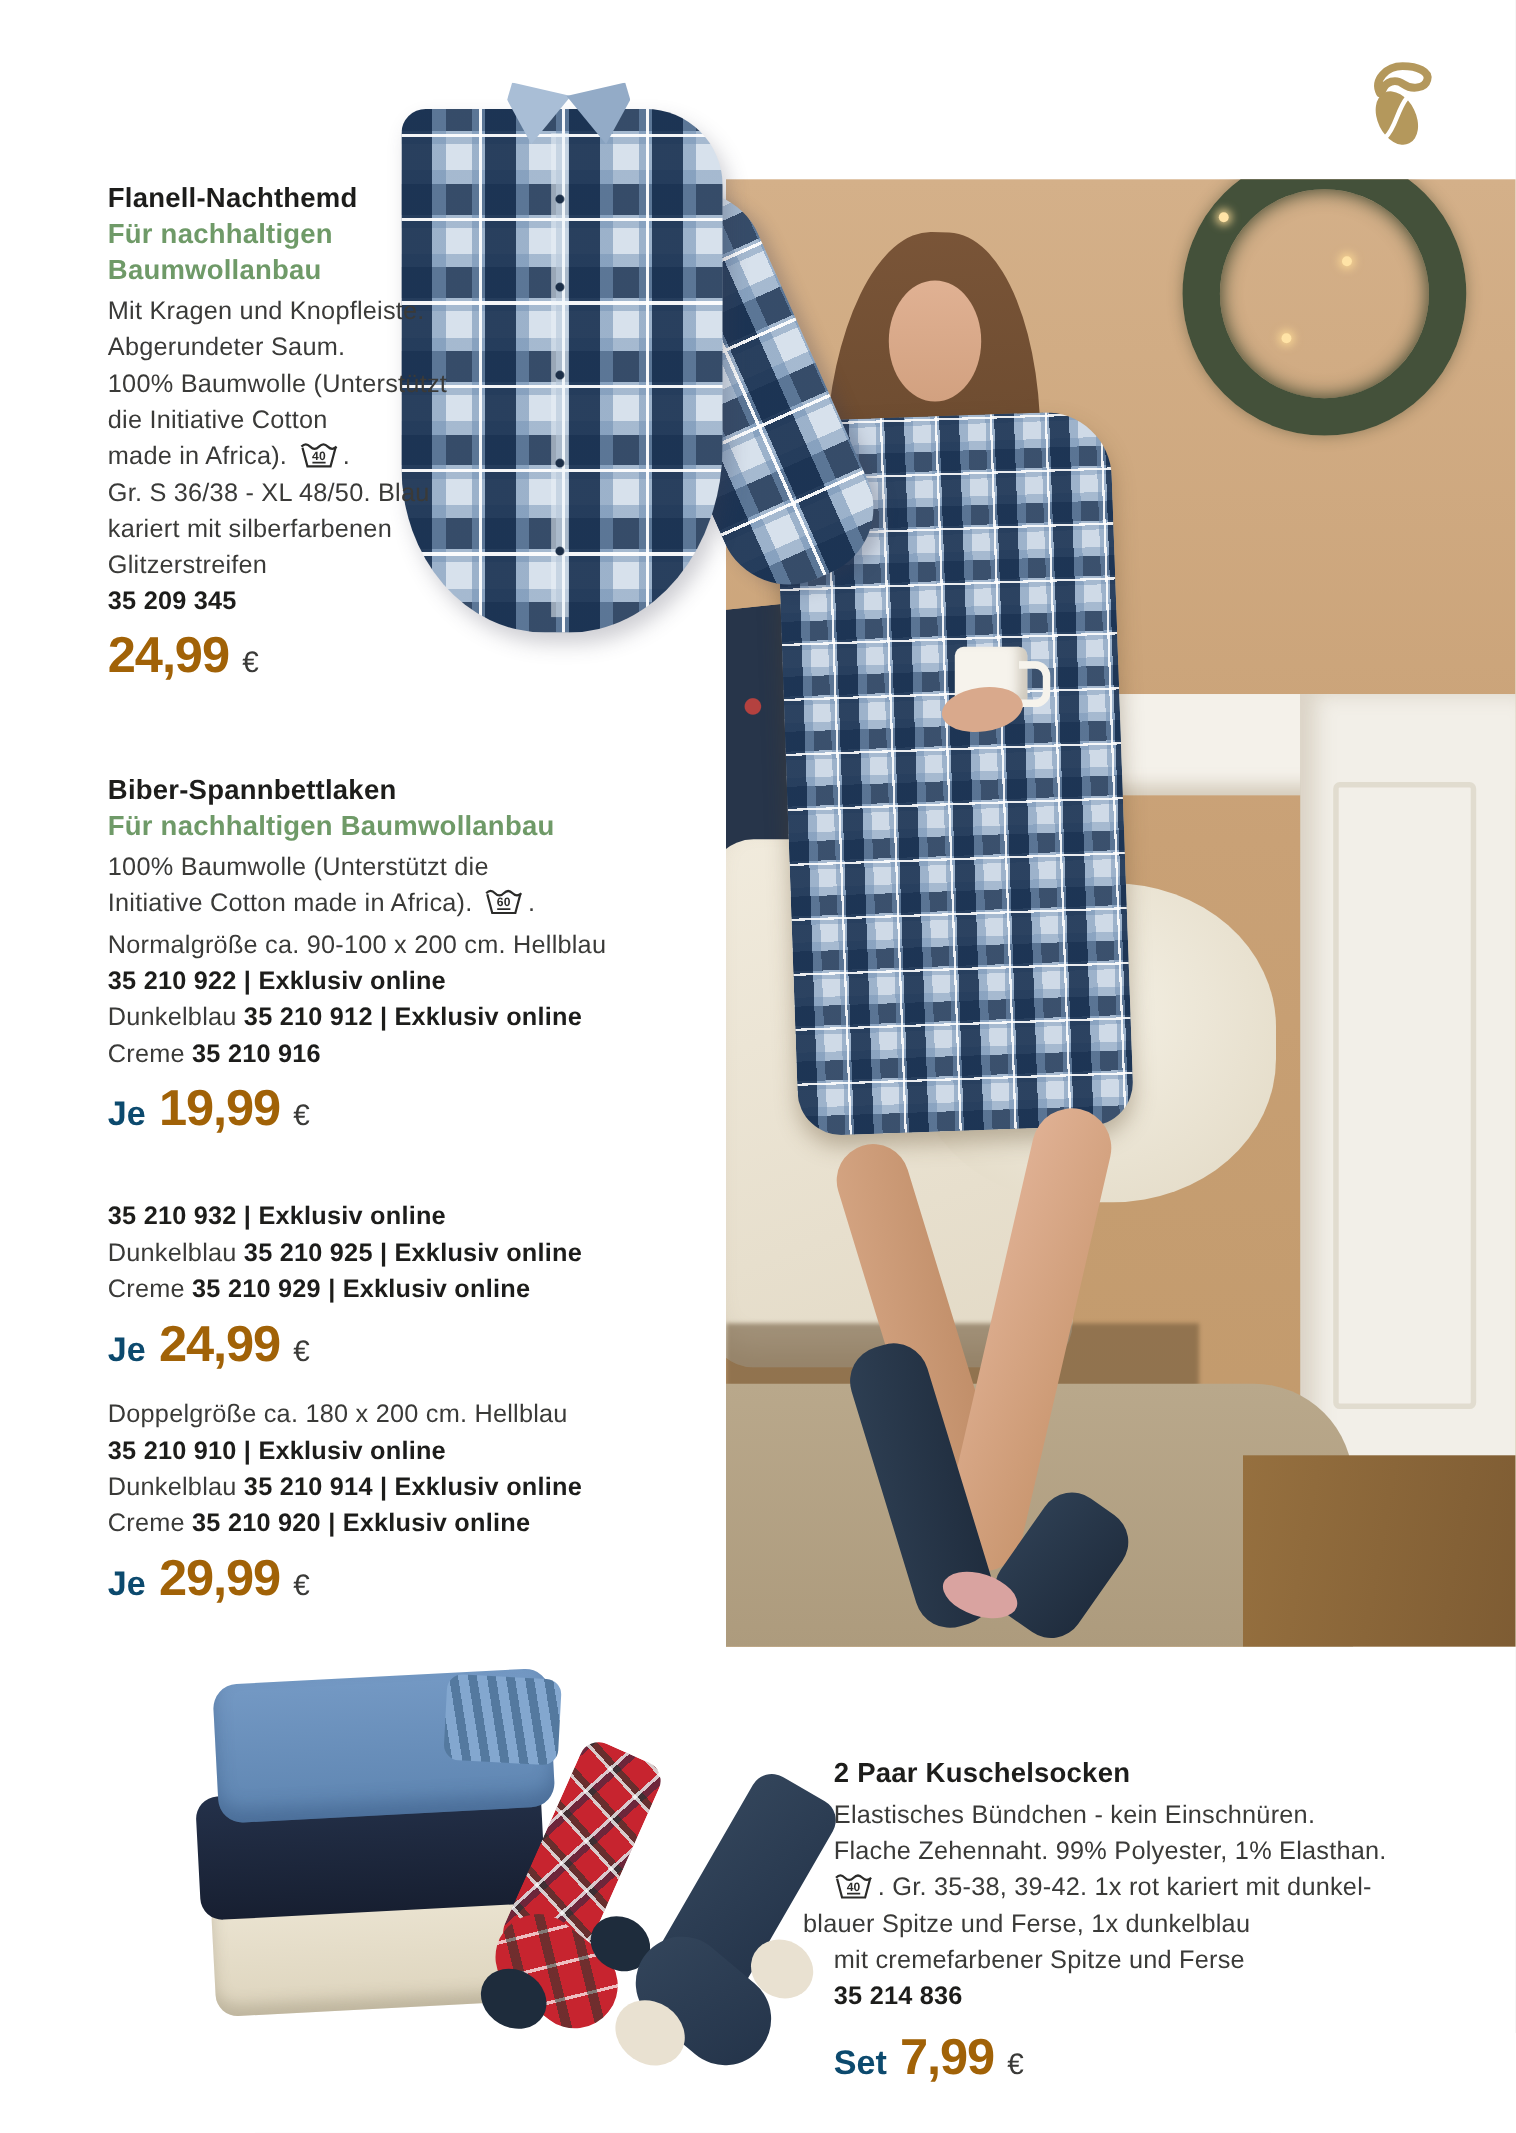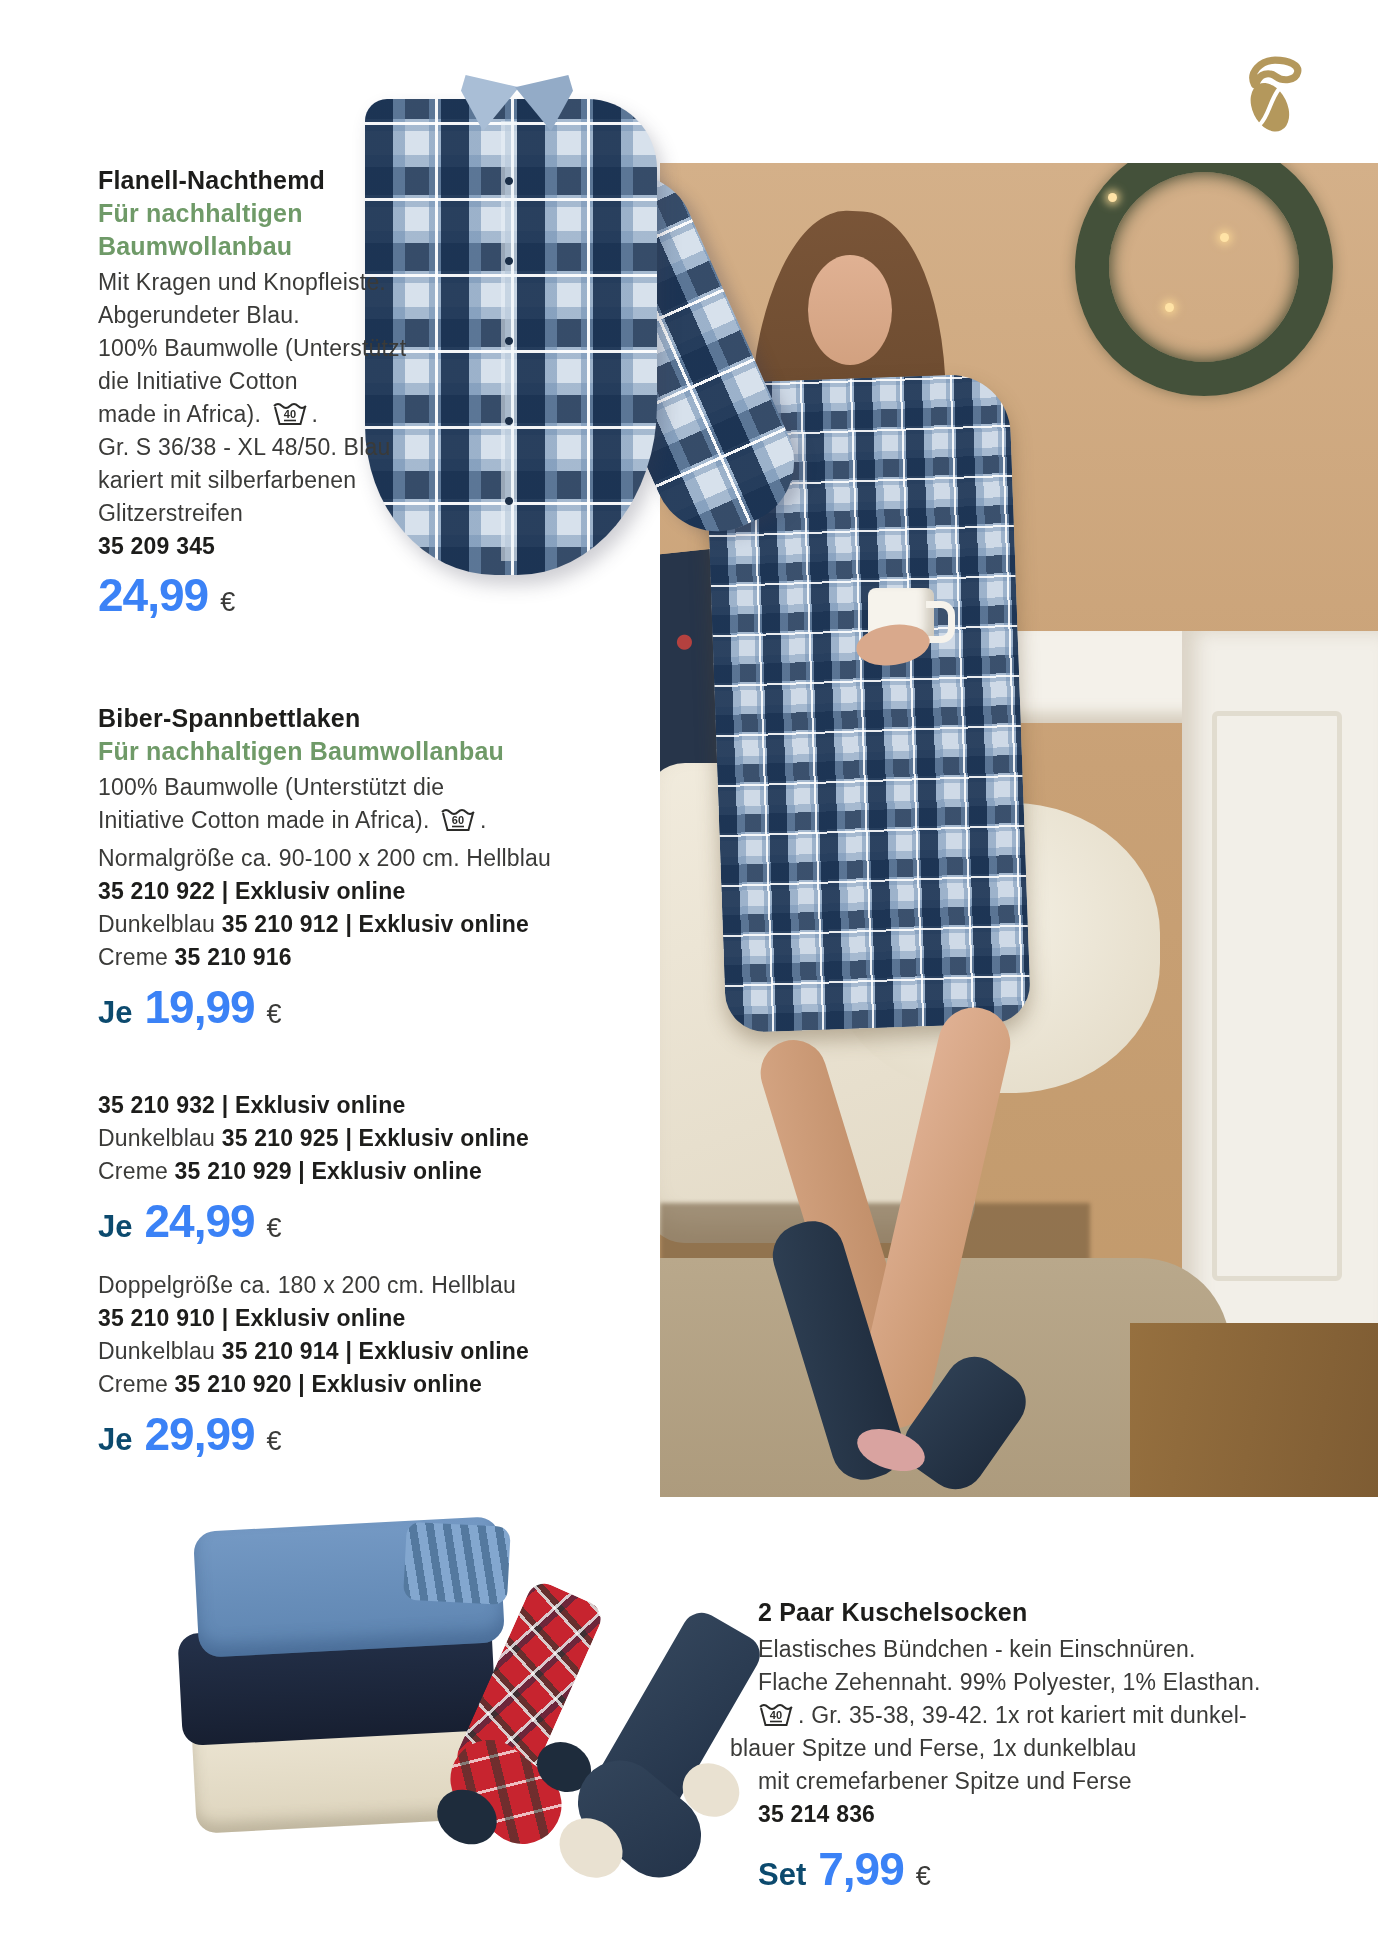--- a/index.html
+++ b/index.html
@@ -9,21 +9,21 @@
     font-family:"Liberation Sans","DejaVu Sans",sans-serif;
     color:#2b2b29;
   }
   .line{position:absolute;left:98px;font-size:23px;line-height:30px;color:#3a3a38;letter-spacing:.2px;white-space:nowrap;}
   .line .b, .b{font-weight:700;color:#1d1d1b;}
   .title{position:absolute;left:98px;font-size:25px;font-weight:700;color:#1d1d1b;letter-spacing:.2px;white-space:nowrap;}
   .green{color:#6f9a68;font-weight:700;}
   .artnum{font-weight:700;color:#1d1d1b;}
   .price-row{position:absolute;left:98px;display:flex;align-items:baseline;gap:12px;white-space:nowrap;}
   .price-prefix{font-size:31px;font-weight:700;color:#0c4a6e;}
-  .price-num{font-size:46px;font-weight:600;color:#3b82f6;letter-spacing:-1px;}
+  .price-num{font-size:46px;font-weight:600;color:#a16207;letter-spacing:-1px;}
   .price-cur{font-size:27px;font-weight:400;color:#3a3a38;}
   svg.wash{vertical-align:-5px;margin:0 4px;}
   svg.wash .stroke{fill:none;stroke:#2b2b29;stroke-width:2;}
   svg.wash text{font-family:"Liberation Sans",sans-serif;font-size:11px;font-weight:700;fill:#2b2b29;}
 
   
   .photo{position:absolute;left:660px;top:163px;width:718px;height:1334px;overflow:hidden;
     background:linear-gradient(180deg,#d4b089 0%,#c9a176 45%,#c09869 100%);}
   .wreath{position:absolute;left:415px;top:-25px;width:190px;height:190px;border-radius:50%;
     border:34px solid #44513a;box-shadow:inset 0 0 18px #2c3a26,0 0 14px rgba(40,50,30,.4);}
@@ -188,21 +188,21 @@
     <div class="shirt-body plaid"></div>
     <div class="shirt-placket"></div>
     <div class="shirt-collar-l"></div>
     <div class="shirt-collar-r"></div>
   </div>
 
   <div class="title" style="top:166px;">Flanell-Nachthemd</div>
   <div class="title green" style="top:199px;">Für nachhaltigen</div>
   <div class="title green" style="top:232px;">Baumwollanbau</div>
   <div class="line" style="top:267px;">Mit Kragen und Knopfleiste.</div>
-  <div class="line" style="top:300px;">Abgerundeter Blau.</div>
+  <div class="line" style="top:300px;">Abgerundeter Saum.</div>
   <div class="line" style="top:333px;">100% Baumwolle (Unterstützt</div>
   <div class="line" style="top:366px;">die Initiative Cotton</div>
   <div class="line" style="top:399px;">
     <span>made in Africa).</span>
     <svg class="wash" width="36" height="28" viewBox="0 0 36 28">
       <path class="stroke" d="M3 8 L7.5 25 L28.5 25 L33 8"></path>
       <path class="stroke" d="M2 7 Q6 3 10 7 Q14 11 18 7 Q22 3 26 7 Q30 11 34 7"></path>
       <text x="18" y="19" text-anchor="middle">40</text>
       <line x1="12" y1="21.5" x2="24" y2="21.5" stroke="#2b2b29" stroke-width="1.6"></line>
     </svg><span>.</span>

